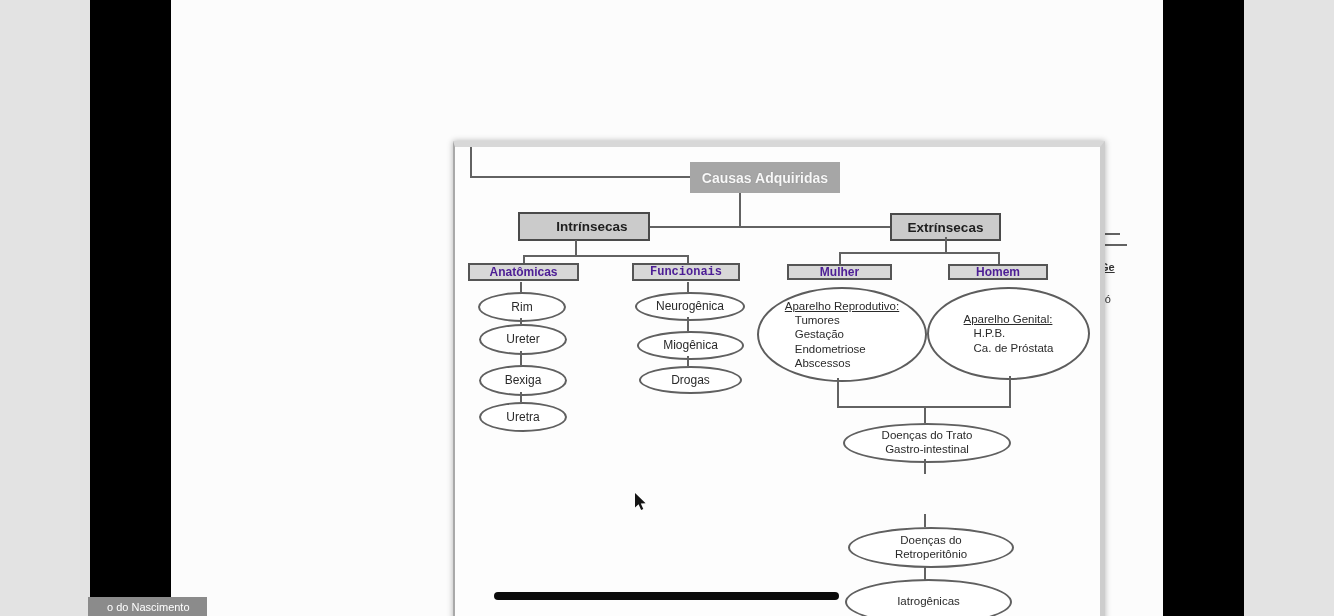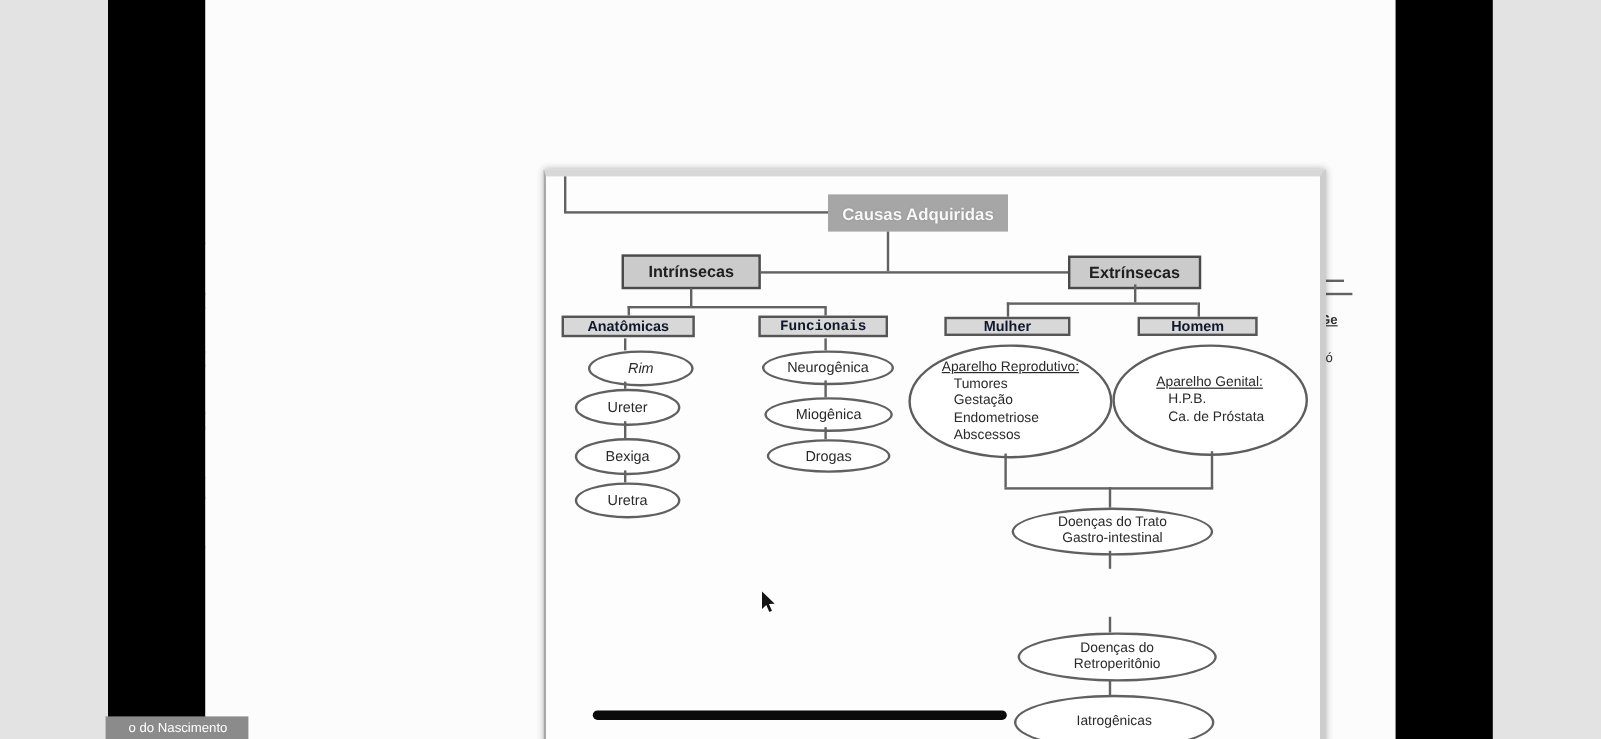--- a/index.html
+++ b/index.html
@@ -11,21 +11,21 @@
   .title{font-family:"Liberation Serif","DejaVu Serif",serif;font-weight:600;font-size:45px;
          color:#141414;letter-spacing:1px;white-space:nowrap;}
   .gbox{background:#9d9d9d;color:#f8f8f8;font-weight:bold;font-size:14px;display:flex;
         align-items:center;justify-content:center;text-shadow:0 0 1px rgba(80,80,80,.5);white-space:nowrap;}
   .obox{background:#a6a6a6;border:2px solid #3f3f3f;color:#1b1b1b;font-weight:bold;font-size:14px;
         display:flex;align-items:center;justify-content:center;letter-spacing:.3px;white-space:nowrap;}
   .sbox{background:#b2b2b2;border:2px solid #3c3c3c;color:#1d1d1d;font-weight:bold;font-size:13px;
         display:flex;align-items:center;justify-content:center;white-space:nowrap;}
   .hbox{background:#cbcbcb;border:2px solid #4a4a4a;color:#202020;font-weight:bold;font-size:13.5px;
         display:flex;align-items:center;justify-content:center;white-space:nowrap;}
-  .tbox{background:#d8d8d8;border:2px solid #555;color:#0f172a;font-weight:bold;font-size:12px;
+  .tbox{background:#d8d8d8;border:2px solid #555;color:#4c1d95;font-weight:bold;font-size:12px;
         display:flex;align-items:center;justify-content:center;white-space:nowrap;}
   .oval{background:#fff;border:2px solid #606060;border-radius:50%;display:flex;align-items:center;
         justify-content:center;text-align:center;font-size:11.5px;color:#2a2a2a;line-height:1.2;
         white-space:pre-line;}
   .vl{width:2px;background:#626262;}
   .hl{height:2px;background:#626262;}
   .frag{font-size:11px;color:#333;white-space:nowrap;}
   
   #popup{position:absolute;left:453px;top:141px;width:645px;height:492px;background:#fdfdfd;
          border-top:6px solid #d8d8d8;border-right:5px solid #cdcdcd;border-left:2px solid #a9a9a9;
@@ -91,41 +91,41 @@
   <div class="abs frag" style="left:1101px;top:293px;z-index:2;">ró</div>
 
   <div id="popup">
     <div class="abs vl" style="left:15px;top:0;height:30px;"></div>
     <div class="abs hl" style="left:15px;top:29px;width:220px;"></div>
 
     <div class="abs gbox" style="left:235px;top:15px;width:150px;height:31px;background:#a6a6a6;">Causas Adquiridas</div>
     <div class="abs vl" style="left:284px;top:46px;height:33px;"></div>
     <div class="abs hl" style="left:178px;top:79px;width:258px;"></div>
 
-    <div class="abs hbox" style="left:63px;top:65px;width:112px;height:25px;">Intrínsecas</div>
+    <div class="abs hbox" style="left:63px;top:65px;width:112px;height:25px;padding-left:16px;">Intrínsecas</div>
     <div class="abs hbox" style="left:435px;top:66px;width:107px;height:24px;">Extrínsecas</div>
 
     <div class="abs vl" style="left:120px;top:93px;height:15px;"></div>
     <div class="abs hl" style="left:68px;top:108px;width:165px;"></div>
     <div class="abs vl" style="left:68px;top:108px;height:8px;"></div>
     <div class="abs vl" style="left:232px;top:108px;height:8px;"></div>
 
     <div class="abs tbox" style="left:13px;top:116px;width:107px;height:14px;">Anatômicas</div>
     <div class="abs tbox" style="left:177px;top:116px;width:104px;height:14px;font-family:Liberation Mono, monospace;">Funcionais</div>
 
     <div class="abs vl" style="left:490px;top:90px;height:15px;"></div>
     <div class="abs hl" style="left:384px;top:105px;width:159px;"></div>
     <div class="abs vl" style="left:384px;top:105px;height:12px;"></div>
     <div class="abs vl" style="left:543px;top:105px;height:12px;"></div>
 
     <div class="abs tbox" style="left:332px;top:117px;width:101px;height:12px;">Mulher</div>
     <div class="abs tbox" style="left:493px;top:117px;width:96px;height:12px;">Homem</div>
 
     <div class="abs vl" style="left:65px;top:135px;height:10px;"></div>
-    <div class="abs oval" style="left:35px;top:145px;width:84px;height:26px;font-size:12px;font-style:italic;">Rim</div>
+    <div class="abs oval" style="left:23px;top:145px;width:84px;height:26px;font-size:12px;">Rim</div>
     <div class="abs vl" style="left:65px;top:171px;height:6px;"></div>
     <div class="abs oval" style="left:24px;top:177px;width:84px;height:27px;font-size:12px;">Ureter</div>
     <div class="abs vl" style="left:65px;top:204px;height:14px;"></div>
     <div class="abs oval" style="left:24px;top:218px;width:84px;height:27px;font-size:12px;">Bexiga</div>
     <div class="abs vl" style="left:65px;top:245px;height:10px;"></div>
     <div class="abs oval" style="left:24px;top:255px;width:84px;height:26px;font-size:12px;">Uretra</div>
 
     <div class="abs vl" style="left:232px;top:135px;height:10px;"></div>
     <div class="abs oval" style="left:180px;top:145px;width:106px;height:25px;font-size:12px;">Neurogênica</div>
     <div class="abs vl" style="left:232px;top:170px;height:14px;"></div>

